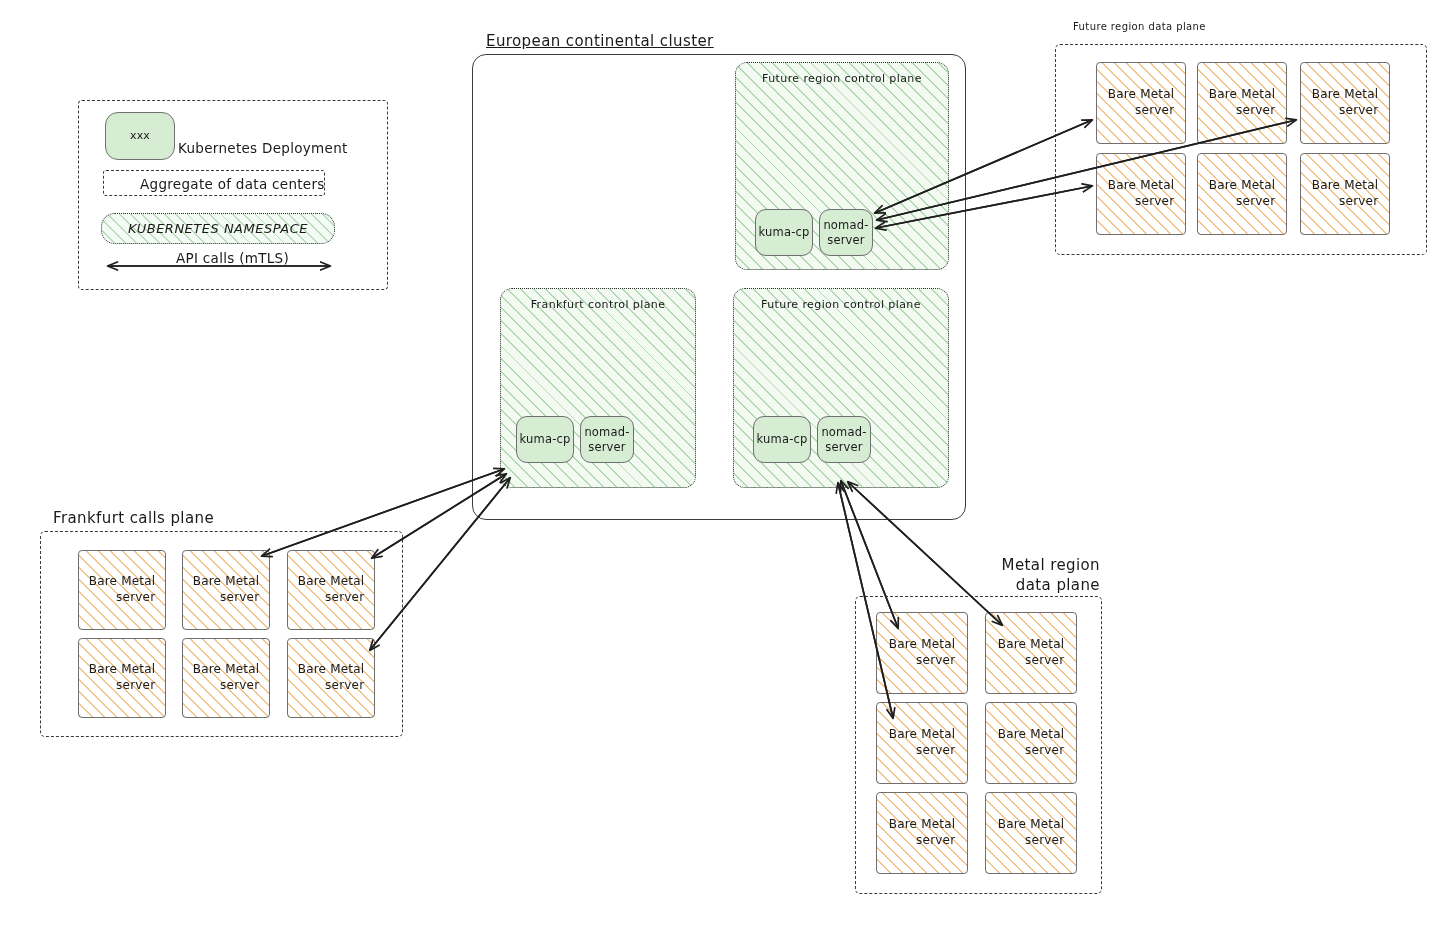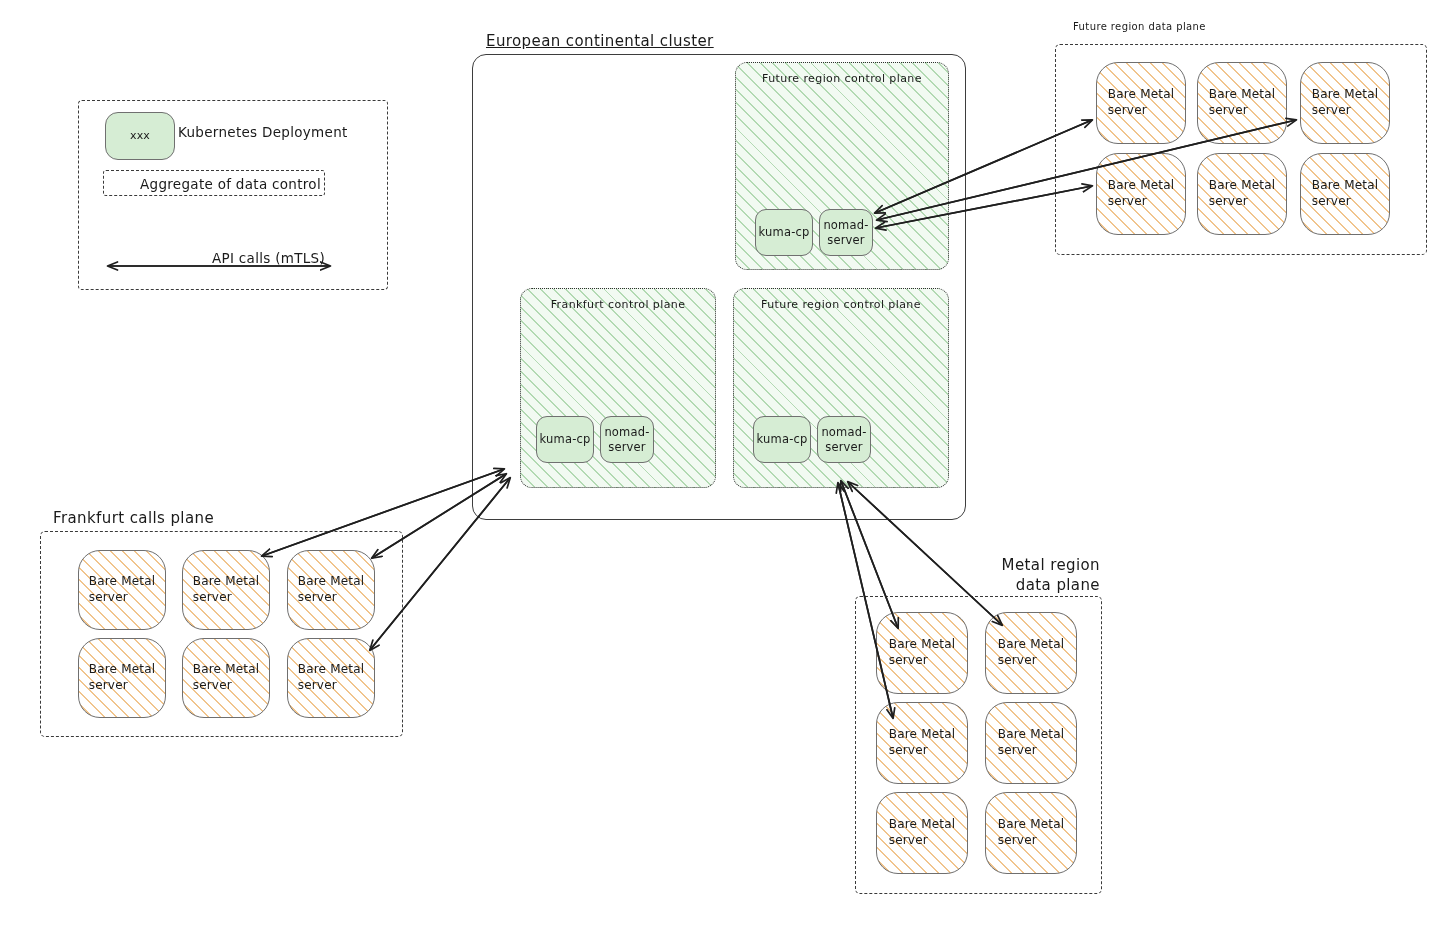--- a/index.html
+++ b/index.html
@@ -75,34 +75,34 @@
     font-size: 11.5px;
     color: #1b1b1b;
     line-height: 1.25;
     letter-spacing: 0.2px;
   }
 
   
   .server {
     position: absolute;
     border: 1.7px solid #6f6f6f;
-    border-radius: 22px;
+    border-radius: 4px;
     box-sizing: border-box;
     background-color: #ffffff;
     background-image: repeating-linear-gradient(
       45deg,
       rgba(232,160,70,0.62) 0px,
       rgba(232,160,70,0.62) 1.5px,
       rgba(255,255,255,0) 1.5px,
       rgba(255,255,255,0) 8.5px
     );
     display: flex;
     align-items: center;
     justify-content: center;
-    text-align: left;
+    text-align: right;
     font-size: 12px;
     color: #1b1b1b;
     line-height: 1.3;
     letter-spacing: 0.2px;
   }
 
   
   .cluster {
     position: absolute;
     border: 1.8px solid #3d3d3d;
@@ -164,42 +164,45 @@
 </head>
 <body>
 
 <div id="canvas">
 
   <div class="legend-box" style="left:78px; top:100px; width:310px; height:190px;"></div>
 
   <div class="pod" style="left:105px; top:112px; width:70px; height:48px; border-radius:13px; font-size:11px;">
     <span>xxx</span>
   </div>
-  <div class="legend-text" style="left:178px; top:124px;">Kubernetes Deployment</div>
+  <div class="legend-text" style="left:178px; top:140px;">Kubernetes Deployment</div>
 
   <div class="legend-box" style="left:103px; top:170px; width:222px; height:26px; border-radius:3px;"></div>
-  <div class="legend-text" style="left:140px; top:176px;">Aggregate of data control</div>
-
-
-  <div class="legend-text" style="left:176px; top:250px;margin-left:36px;">API calls (mTLS)</div>
+  <div class="legend-text" style="left:140px; top:176px;">Aggregate of data centers</div>
+
+  <div class="legend-ns" style="left:101px; top:213px; width:234px; height:31px;">
+    <span>KUBERNETES NAMESPACE</span>
+  </div>
+
+  <div class="legend-text" style="left:176px; top:250px;">API calls (mTLS)</div>
 
   <div class="label" style="left:486px; top:32px; font-size:15px;text-decoration:underline;">European continental cluster</div>
   <div class="cluster" style="left:472px; top:54px; width:494px; height:466px;"></div>
 
   <div class="namespace" style="left:735px; top:62px; width:214px; height:208px;">
     <div class="ns-title">Future region control plane</div>
     <div class="pod" style="left:19px; top:146px; width:58px; height:47px;">
       <span>kuma-cp</span>
     </div>
     <div class="pod" style="left:83px; top:146px; width:54px; height:47px;">
       <span><span>nomad-</span><br><span>server</span></span>
     </div>
   </div>
 
-  <div class="namespace" style="left:520px; top:288px; width:196px; height:200px;">
+  <div class="namespace" style="left:500px; top:288px; width:196px; height:200px;">
     <div class="ns-title">Frankfurt control plane</div>
     <div class="pod" style="left:15px; top:127px; width:58px; height:47px;">
       <span>kuma-cp</span>
     </div>
     <div class="pod" style="left:79px; top:127px; width:54px; height:47px;">
       <span><span>nomad-</span><br><span>server</span></span>
     </div>
   </div>
 
   <div class="namespace" style="left:733px; top:288px; width:216px; height:200px;">

